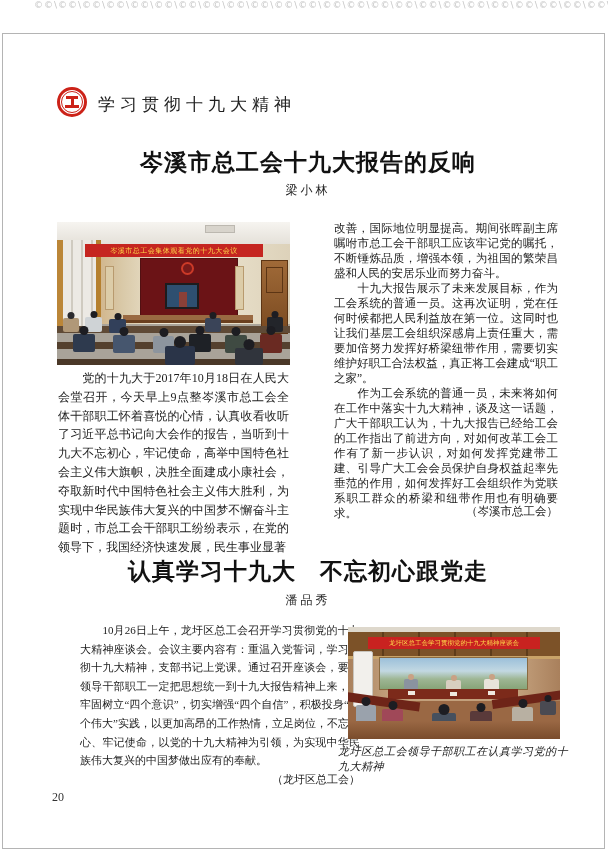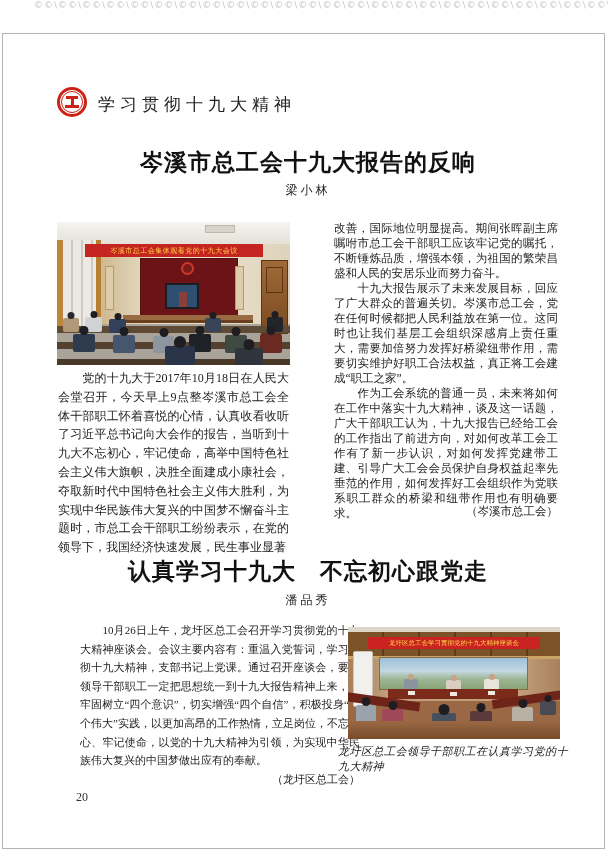--- a/index.html
+++ b/index.html
@@ -37,21 +37,21 @@
   .t2 { top:556px; } .au2 { top:592px; }
 
   .col { position:absolute; text-align:justify; color:#1c1c1c; }
   .col p { text-align:justify; }
   .col1-left  { left:58px;  top:369px; width:231px; font-size:12px; line-height:18.8px; }
   .col1-right { left:334px; top:221px; width:224px; font-size:11.5px; line-height:15px; }
   .col2-left  { left:58px;  top:621px; width:280px; font-size:11px; line-height:18.6px;margin-left:22px; }
   .sig { display:block; text-align:right; }
   .sig.inline { margin-top:-16.6px; }
 
-  .page-number { position:absolute; left:52px; top:790px; font-size:12px; color:#333;margin-left:24px; }
+  .page-number { position:absolute; left:52px; top:790px; font-size:12px; color:#333; }
 
   
   .photo1 { position:absolute; left:57px; top:222px; width:233px; height:143px;
             overflow:hidden; background:#a9a399; }
   .photo1 div { position:absolute; }
   .p1-ceiling { top:0; left:0; right:0; height:24px;
                 background:linear-gradient(#f6f4f0,#e3dfd7); }
   .p1-vent { left:148px; top:3px; width:30px; height:8px; background:#d8d4cc; border:1px solid #bcb8b0; }
   .p1-wall { top:22px; left:0; right:0; height:80px;
              background:linear-gradient(90deg,#c49358 0%,#d9c9a8 28%,#ece4d0 45%,#e8dfc9 72%,#ddd2ba 100%); }
@@ -198,21 +198,21 @@
   <div class="person" style="left:178px;top:126px;width:28px;height:17px;background:#30343c;">
       <i style="width:11px;height:11px;top:-9px;"></i>
     </div>
 </div>
 
 <div class="col col1-left">
   <p>　　党的十九大于2017年10月18日在人民大会堂召开，今天早上9点整岑溪市总工会全体干部职工怀着喜悦的心情，认真收看收听了习近平总书记向大会作的报告，当听到十九大不忘初心，牢记使命，高举中国特色社会主义伟大旗帜，决胜全面建成小康社会，夺取新时代中国特色社会主义伟大胜利，为实现中华民族伟大复兴的中国梦不懈奋斗主题时，市总工会干部职工纷纷表示，在党的领导下，我国经济快速发展，民生事业显著</p>
 </div>
 <div class="col col1-right">
   <p>改善，国际地位明显提高。期间张晖副主席嘱咐市总工会干部职工应该牢记党的嘱托，不断锤炼品质，增强本领，为祖国的繁荣昌盛和人民的安居乐业而努力奋斗。</p>
-  <p>　　十九大报告展示了未来发展目标，回应了广大群众的普遍关切。岑溪市总工会，党在任何时候都把人民利益放在第一位。这同时也让我们基层工会组织深感肩上责任重大，需要加倍努力发挥好桥梁纽带作用，需要切实维护好职工合法权益，真正将工会建成“职工之家”。</p>
+  <p>　　十九大报告展示了未来发展目标，作为工会系统的普通一员。这再次证明，党在任何时候都把人民利益放在第一位。这同时也让我们基层工会组织深感肩上责任重大，需要加倍努力发挥好桥梁纽带作用，需要切实维护好职工合法权益，真正将工会建成“职工之家”。</p>
   <p>　　作为工会系统的普通一员，未来将如何在工作中落实十九大精神，谈及这一话题，广大干部职工认为，十九大报告已经给工会的工作指出了前进方向，对如何改革工会工作有了新一步认识，对如何发挥党建带工建、引导广大工会会员保护自身权益起率先垂范的作用，如何发挥好工会组织作为党联系职工群众的桥梁和纽带作用也有明确要求。</p>
   <span class="sig inline">（岑溪市总工会）</span>
 </div>
 
 <div class="a-title t2">认真学习十九大　不忘初心跟党走</div>
 <div class="a-author au2">潘品秀</div>
 
 <div class="col col2-left">
   <p>　　10月26日上午，龙圩区总工会召开学习贯彻党的十九大精神座谈会。会议主要内容有：重温入党誓词，学习贯彻十九大精神，支部书记上党课。通过召开座谈会，要求领导干部职工一定把思想统一到十九大报告精神上来，要牢固树立“四个意识”，切实增强“四个自信”，积极投身“四个伟大”实践，以更加高昂的工作热情，立足岗位，不忘初心、牢记使命，以党的十九大精神为引领，为实现中华民族伟大复兴的中国梦做出应有的奉献。</p>
   <span class="sig">（龙圩区总工会）</span>

